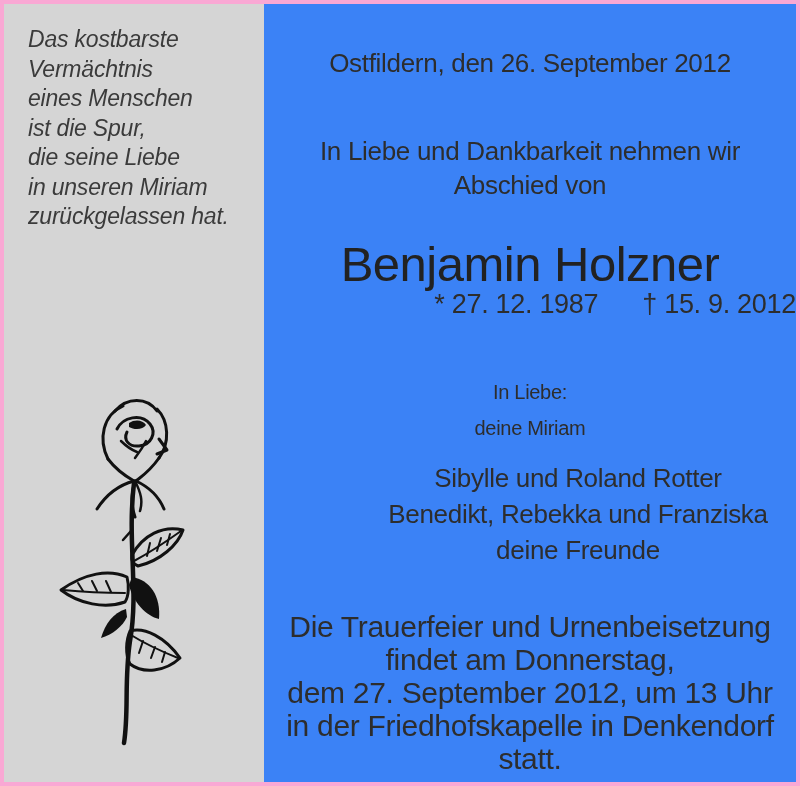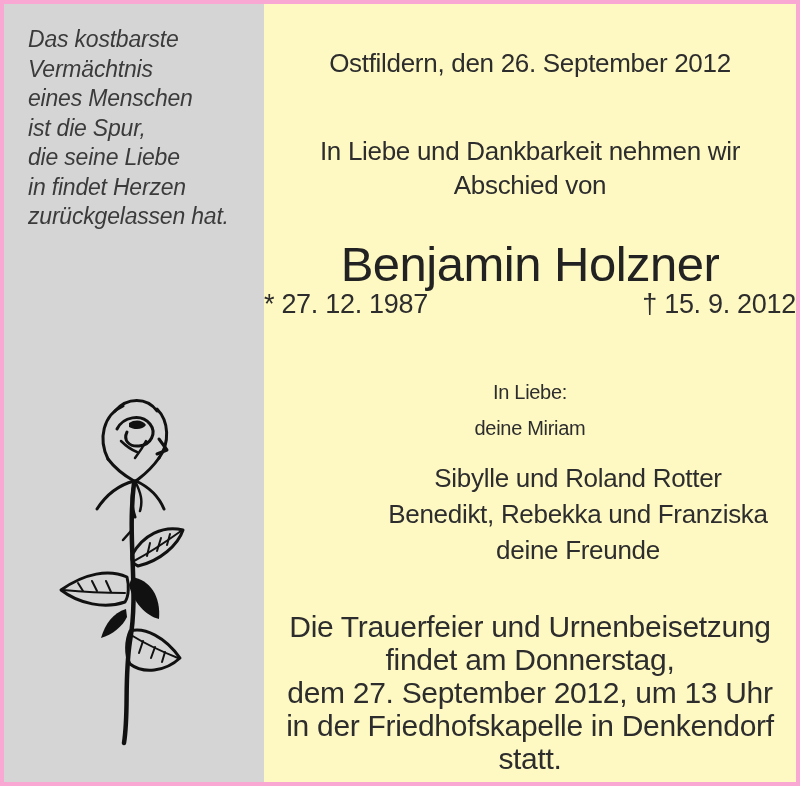--- a/index.html
+++ b/index.html
@@ -1,49 +1,49 @@
 <!DOCTYPE html>
 <html><head>
 <meta charset="utf-8">
 <style>
   html,body{margin:0;padding:0;background:#ffffff;}
   .page{position:relative;width:800px;height:786px;background:#ffffff;overflow:hidden;
         font-family:"Liberation Sans","DejaVu Sans",sans-serif;}
   .frame{position:absolute;inset:0;border:4px solid #f9a8d4;box-sizing:border-box;display:flex;}
   .left-panel{width:260px;height:100%;background:#d5d5d5;position:relative;flex:0 0 auto;}
-  .right-panel{flex:1;height:100%;background:#fef9c3;position:relative;text-align:center;
+  .right-panel{flex:1;height:100%;background:#3b82f6;position:relative;text-align:center;
                color:#2d2d2d;letter-spacing:-0.3px;}
   .quote{position:absolute;top:21px;left:24px;font-style:italic;font-size:23px;
          line-height:29.5px;color:#3b3b3b;letter-spacing:-0.2px;}
   .rose{position:absolute;left:47px;top:377px;width:140px;height:370px;}
   .dateline{position:absolute;top:44px;width:100%;font-size:26px;}
   .intro{position:absolute;top:130px;width:100%;font-size:26px;line-height:34px;}
   .name{position:absolute;top:232px;width:100%;font-size:49px;color:#222222;
         letter-spacing:-0.5px;}
   .dates{position:absolute;top:285px;width:100%;font-size:27px;display:flex;
-         justify-content:space-between;gap:44px;}
+         justify-content:flex-end;gap:44px;}
   .group1{position:absolute;top:370px;width:100%;font-size:20px;line-height:36px;}
   .group2{position:absolute;top:456px;width:100%;font-size:26px;line-height:36px;padding-left:48px;}
   .funeral{position:absolute;top:606px;width:100%;font-size:30px;line-height:33px;}
   .line{display:block;}
 </style>
 </head>
 <body>
 
 <div class="page">
   <div class="frame">
 
     <div class="left-panel">
       <div class="quote">
         <span class="line">Das kostbarste</span>
         <span class="line">Vermächtnis</span>
         <span class="line">eines Menschen</span>
         <span class="line">ist die Spur,</span>
         <span class="line">die seine Liebe</span>
-        <span class="line">in findet Herzen</span>
+        <span class="line">in unseren Miriam</span>
         <span class="line">zurückgelassen hat.</span>
       </div>
 
       <svg class="rose" viewBox="0 0 140 370" xmlns="http://www.w3.org/2000/svg" fill="none" stroke="#111111" stroke-width="3" stroke-linecap="round" stroke-linejoin="round">
 
         <path d="M57,78 C47,58 52,34 72,25"></path>
         <path d="M64,30 C76,16 96,16 106,30"></path>
         <path d="M106,28 C118,40 119,62 108,77"></path>
         <path d="M66,48 C72,36 90,32 99,43 C106,52 100,64 88,65 C78,66 72,59 76,51"></path>
         <path d="M78,42 C84,38 92,39 95,44 C92,49 83,49 78,46 Z" fill="#111111" stroke="none"></path>

